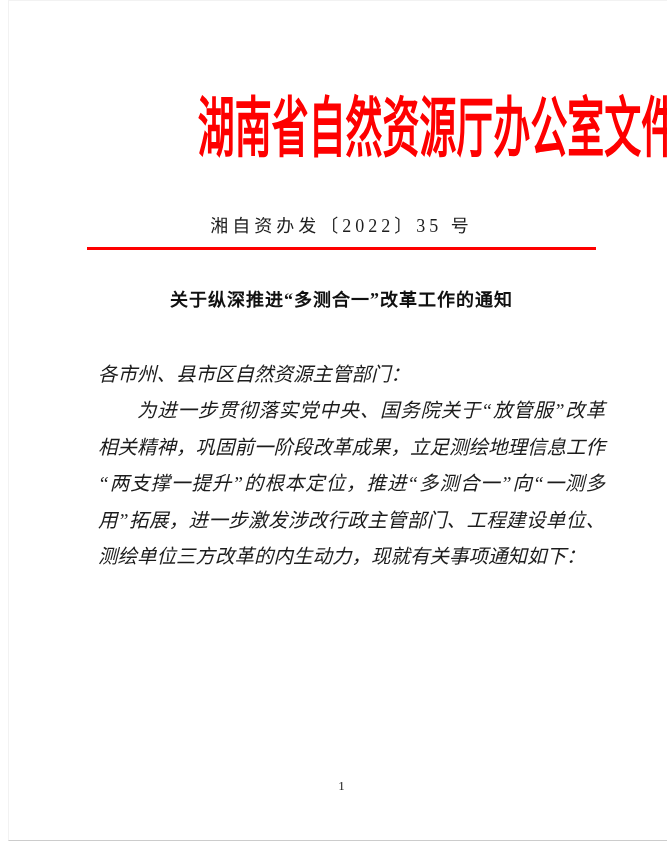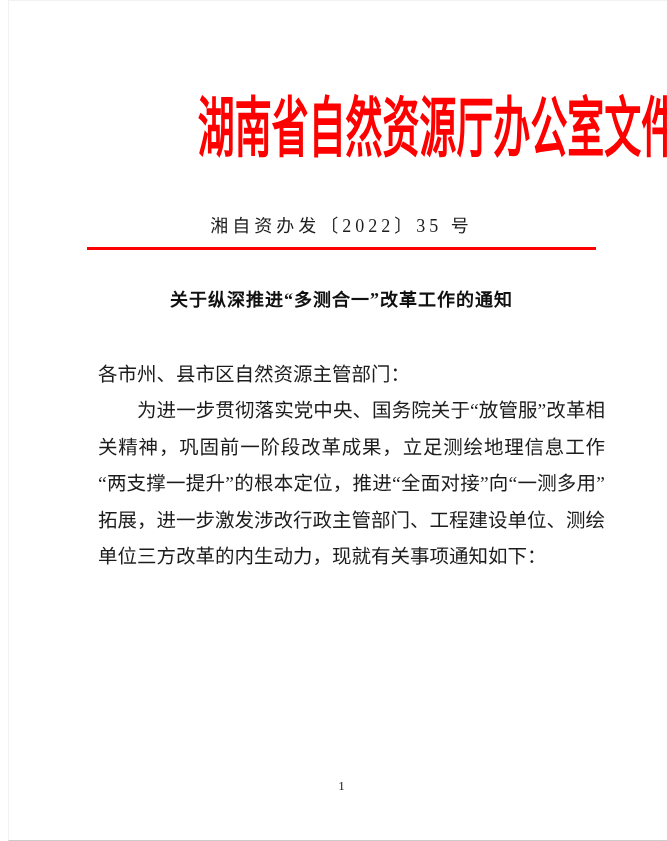--- a/index.html
+++ b/index.html
@@ -76,20 +76,21 @@
     left: 89px;
     width: 507px;
     font-size: 19.5px;
     line-height: 36.4px;
     color: #1c1c1c;
     text-align: justify;
   }
   .body-text p {
     margin: 0;
     padding: 0;
+    font-style: italic;
   }
   .para-indent {
     text-indent: 2em;
   }
   .sec-head {
     font-weight: bold;
     color: #000000;
     font-family: "Liberation Sans", "DejaVu Sans", sans-serif;
     letter-spacing: 0.5px;
   }
@@ -113,18 +114,18 @@
   </div>
 
   <div class="doc-number">湘自资办发〔2022〕35 号</div>
 
   <div class="red-line"></div>
 
   <h1 class="doc-title">关于纵深推进“多测合一”改革工作的通知</h1>
 
   <div class="body-text">
     <p class="greeting">各市州、县市区自然资源主管部门：</p>
-    <p class="para-indent">为进一步贯彻落实党中央、国务院关于“放管服”改革相关精神，巩固前一阶段改革成果，立足测绘地理信息工作“两支撑一提升”的根本定位，推进“全面对接”向“一测多用”拓展，进一步激发涉改行政主管部门、工程建设单位、测绘单位三方改革的内生动力，现就有关事项通知如下：</p>
+    <p class="para-indent">为进一步贯彻落实党中央、国务院关于“放管服”改革相关精神，巩固前一阶段改革成果，立足测绘地理信息工作“两支撑一提升”的根本定位，推进“多测合一”向“一测多用”拓展，进一步激发涉改行政主管部门、工程建设单位、测绘单位三方改革的内生动力，现就有关事项通知如下：</p>
   </div>
 
   <div class="page-number">1</div>
 
 </div>
 
 </body></html>

